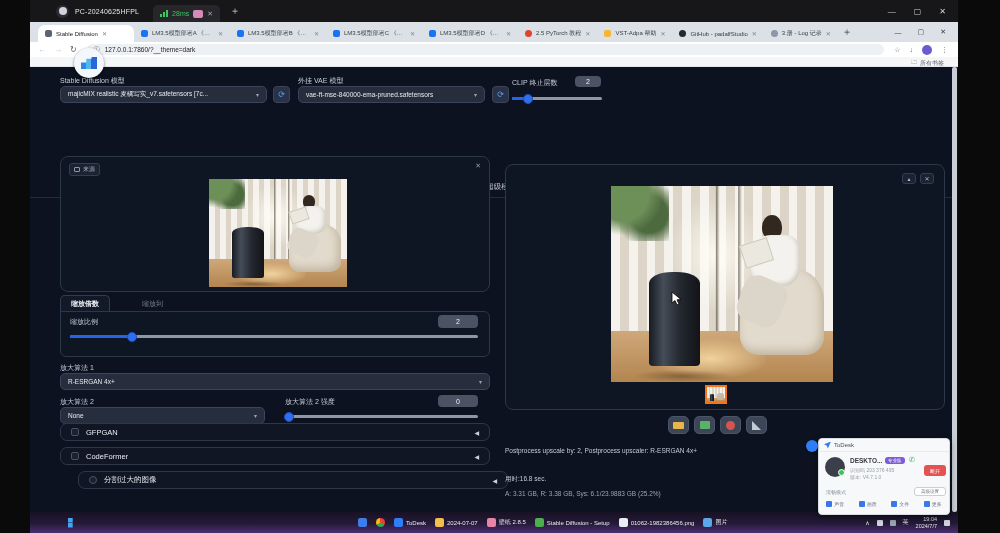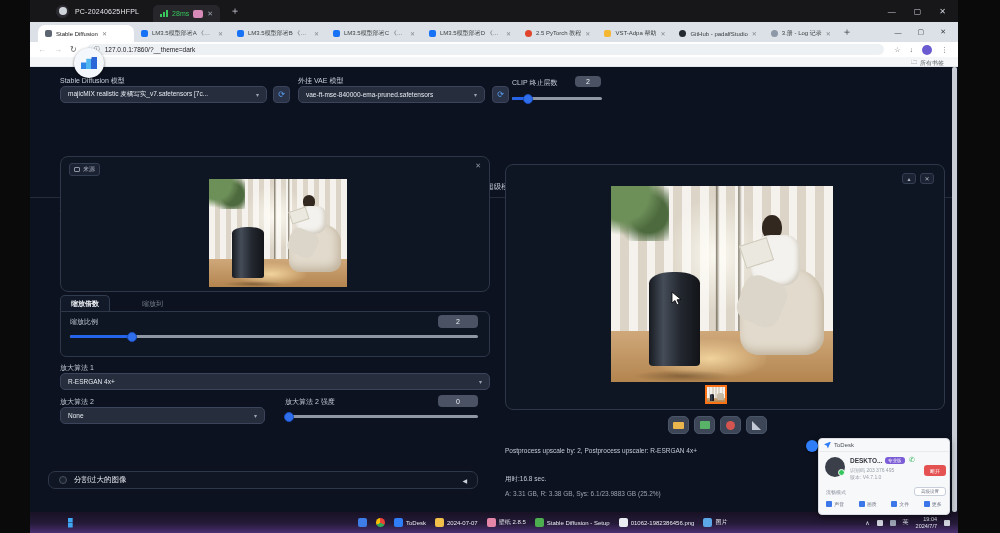--- a/index.html
+++ b/index.html
@@ -330,21 +330,31 @@
       <span>None</span>
       <span class="caret">▾</span>
     </div>
     <div class="flabel" style="left:255px;top:330px">放大算法 2 强度</div>
     <div class="valpill" style="left:408px;top:328px;width:40px;height:12px">0</div>
     <div class="slider" style="left:255px;top:348px;width:193px">
       <div class="fill" style="width:4px"></div>
           <div class="thumb" style="left:-1px"></div>
     </div>
 
-    <div class="acc" style="left:18px;top:404px">
+    <div class="acc" style="left:30px;top:356px">
+      <span class="cb"></span>
+      <span class="al">GFPGAN</span>
+      <span class="ar">◀</span>
+    </div>
+    <div class="acc" style="left:30px;top:380px">
+      <span class="cb"></span>
+      <span class="al">CodeFormer</span>
+      <span class="ar">◀</span>
+    </div>
+    <div class="acc" style="left:48px;top:404px">
       <span class="cb" style="border-radius:50%"></span>
       <span class="al">分割过大的图像</span>
       <span class="ar">◀</span>
     </div>
 
 
     <div class="panel" style="left:475px;top:97px;width:440px;height:246px">
       <div style="position:absolute;right:10px;top:8px;display:flex;gap:4px">
         <div class="minibtn">▴</div>
         <div class="minibtn">✕</div>

